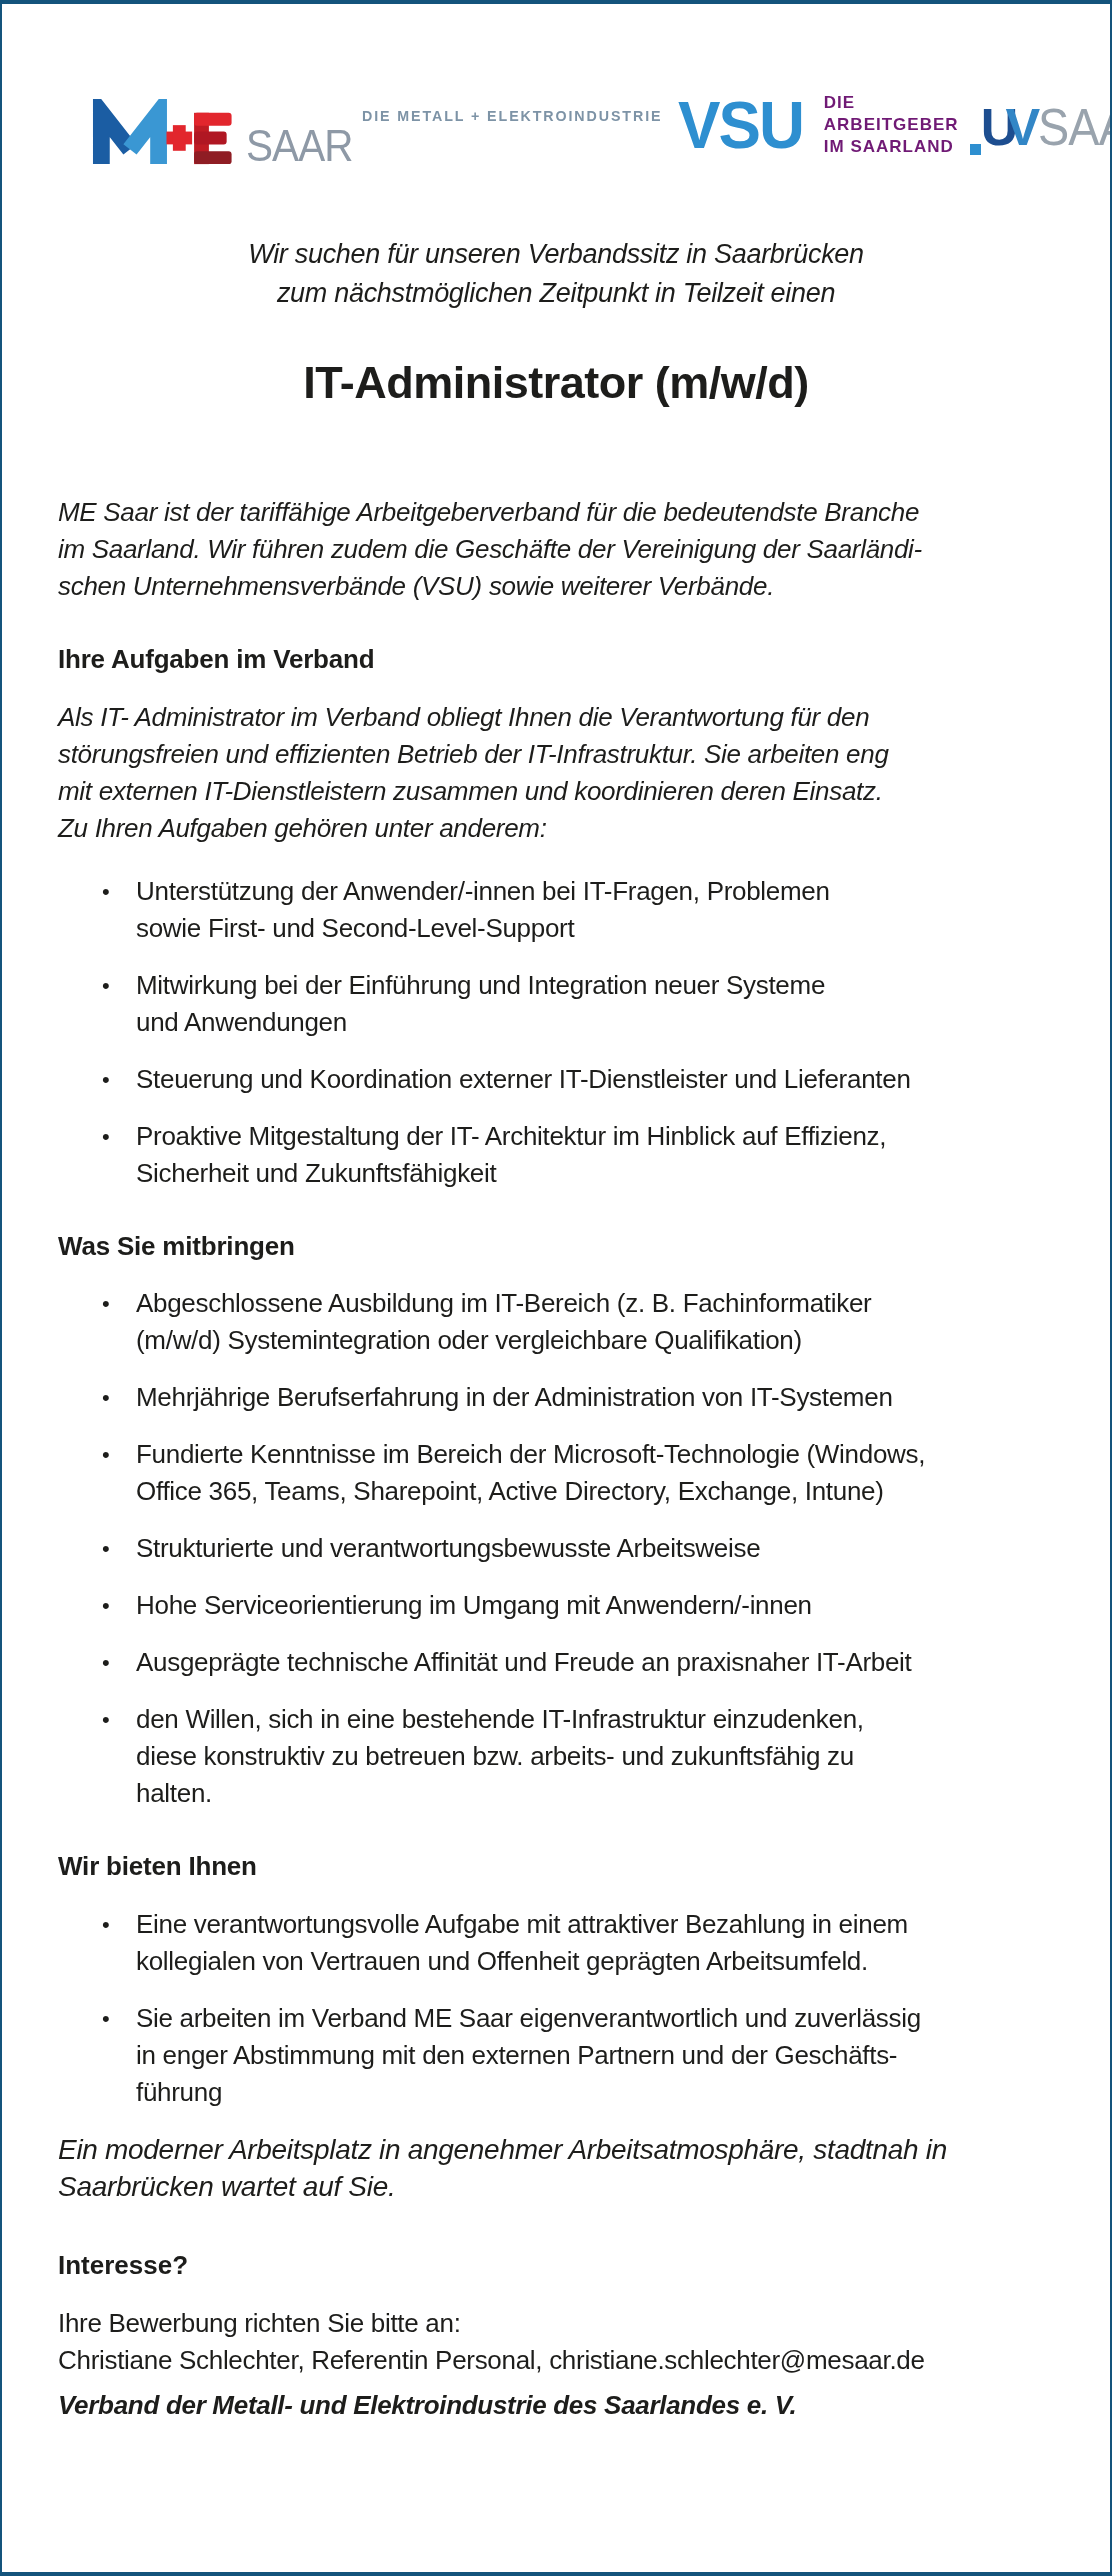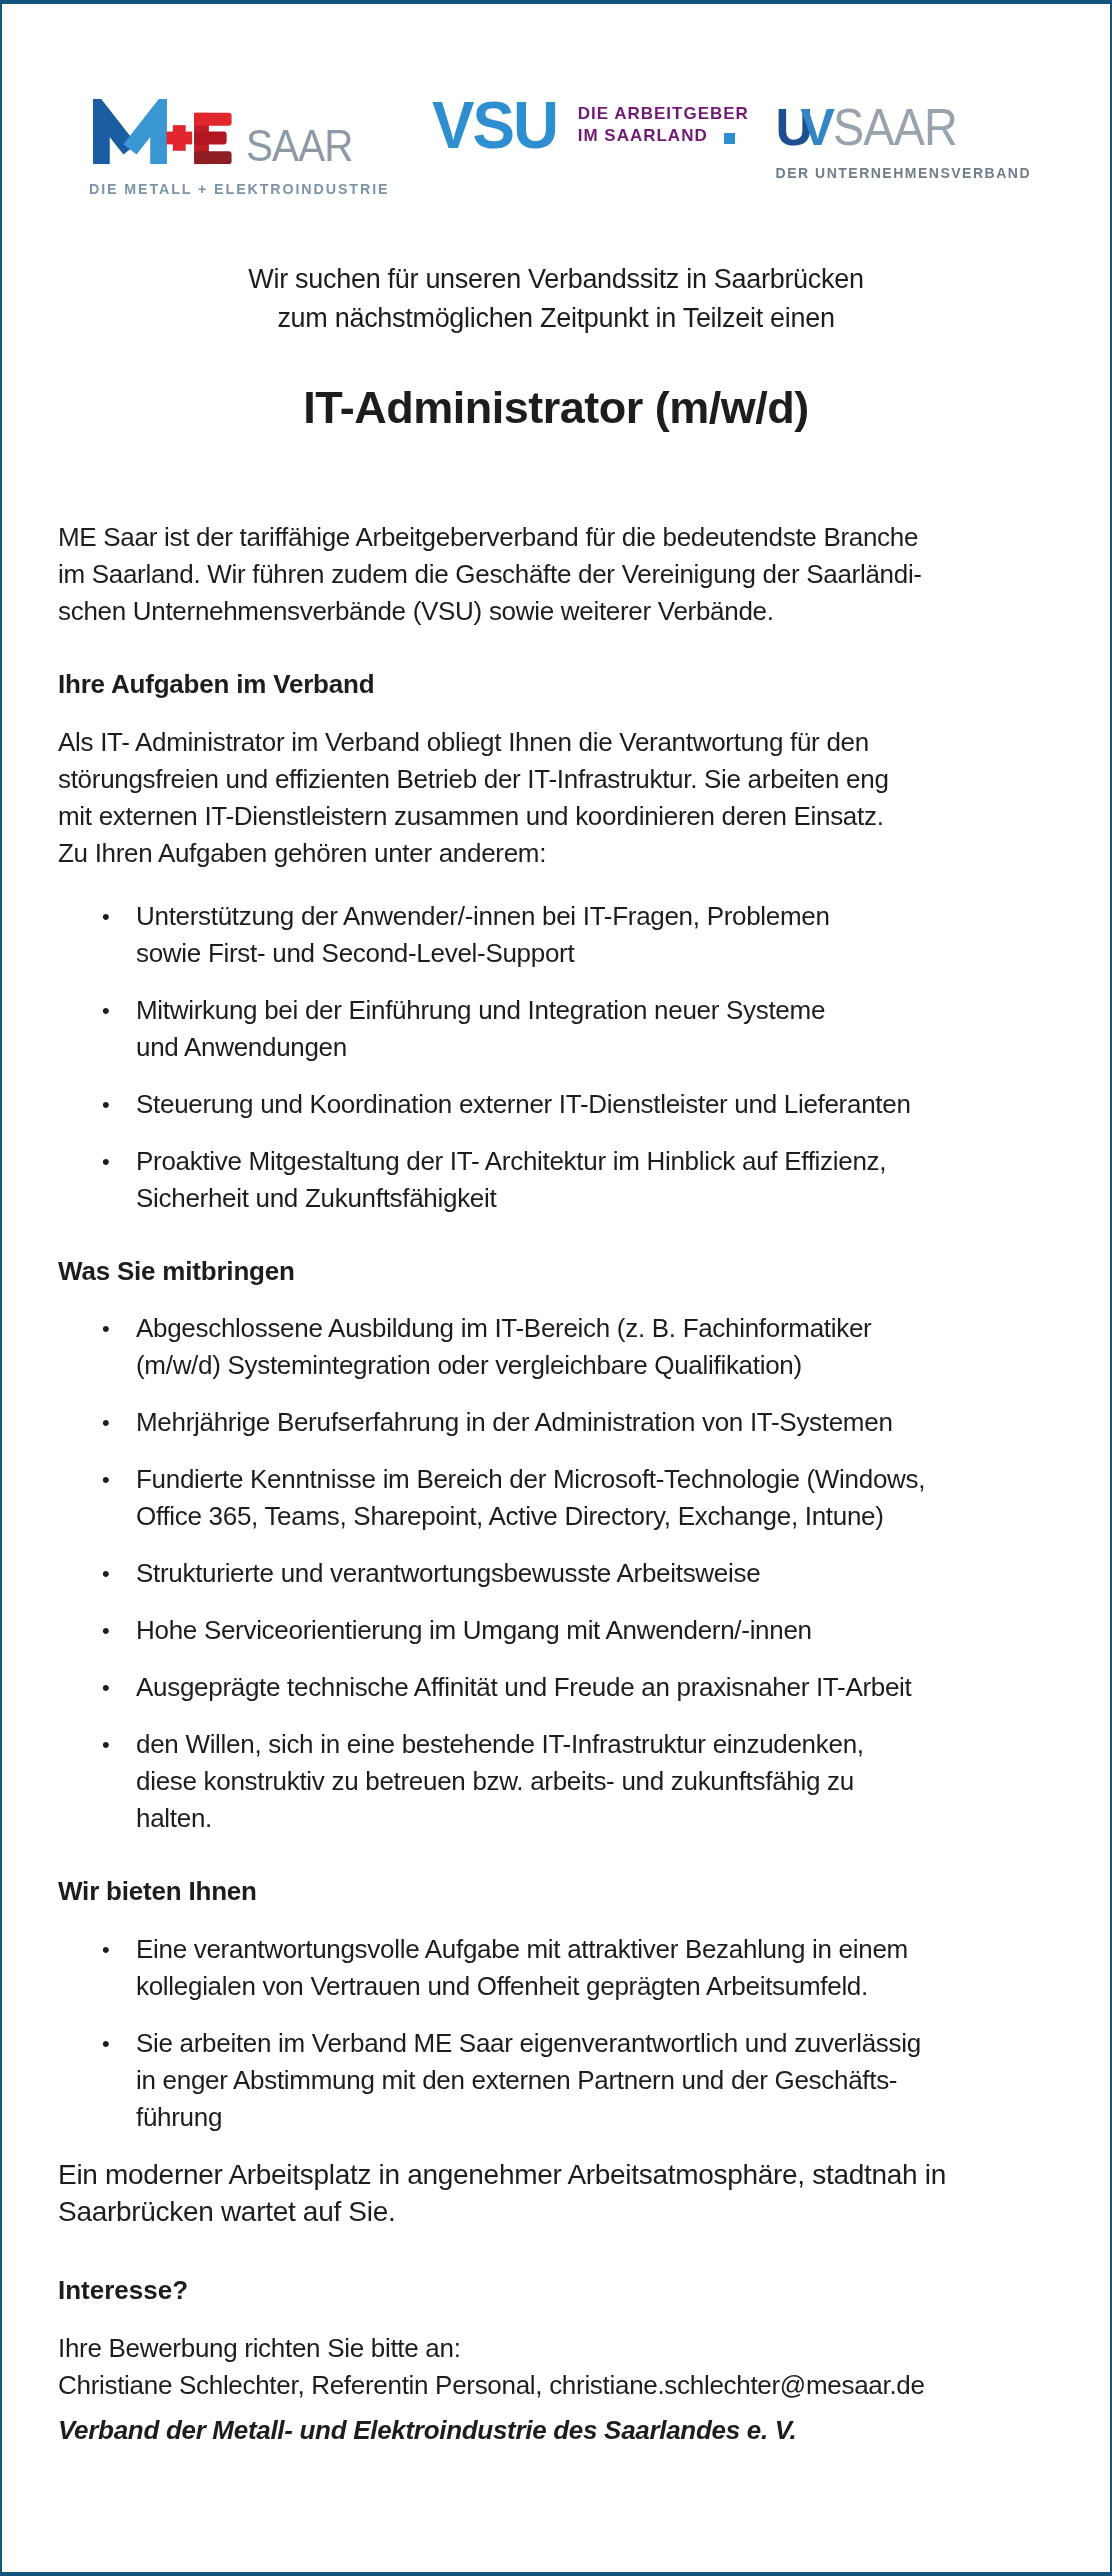--- a/index.html
+++ b/index.html
@@ -5,40 +5,40 @@
   html,body{margin:0;padding:0;background:#ffffff;}
   body{font-family:"Liberation Sans",sans-serif;color:#1d1d1b;}
   .page{
     width:1112px;height:2576px;box-sizing:border-box;
     border-top:4px solid #14547c;border-bottom:4px solid #14547c;
     border-left:2px solid #14547c;border-right:2px solid #14547c;
     background:#ffffff;overflow:hidden;
   }
   
   .logos-row{display:flex;justify-content:space-between;align-items:flex-start;margin:95px 79px 0 87px;}
-  .logo-block{display:flex;flex-direction:column;}
+  .logo-block{display:flex;}
   
   .mesaar-top{display:flex;align-items:flex-end;gap:6px;}
   .mesaar-saar{font-size:44px;line-height:52px;color:#8e99a6;letter-spacing:-1px;transform:scaleX(.92);transform-origin:left bottom;}
   .mesaar-tagline{margin-top:8px;font-size:15px;font-weight:700;color:#7d93a6;letter-spacing:2px;white-space:nowrap;transform:scaleX(.95);transform-origin:left top;}
   
   .vsu-block{display:flex;align-items:center;gap:14px;margin-top:-8px;}
   .vsu-name{font-size:67px;line-height:67px;font-weight:700;color:#2e8fd0;letter-spacing:-2px;transform:scaleX(.95);transform-origin:left center;}
   .vsu-tagline{display:flex;flex-direction:column;font-size:17px;font-weight:700;color:#701a75;letter-spacing:1px;line-height:22px;}
   .vsu-tagline-row{display:flex;align-items:center;gap:16px;white-space:nowrap;}
   .vsu-square{width:11px;height:11px;background:#2e8fd0;display:inline-block;margin-top:6px;}
   
   .uvsaar-top{display:flex;align-items:flex-end;}
   .uv-u{font-size:52px;line-height:56px;font-weight:700;color:#1d4e90;letter-spacing:-3px;}
   .uv-v{font-size:52px;line-height:56px;font-weight:700;color:#3286c6;margin-left:-10px;letter-spacing:-2px;}
   .uv-saar{font-size:52px;line-height:56px;color:#99a3ad;letter-spacing:-1px;transform:scaleX(.9);transform-origin:left bottom;}
   .uvsaar-tagline{margin-top:10px;font-size:14px;font-weight:700;color:#6f7d8a;letter-spacing:1.5px;white-space:nowrap;}
   
   .content{padding:0 56px;}
-  .ml{white-space:pre-line;}
+  .ml{white-space:pre-line;font-style:italic;}
   .intro{margin-top:63px;text-align:center;font-size:27px;line-height:39px;letter-spacing:-0.3px;}
   .job-title{margin-top:44px;text-align:center;font-size:45px;line-height:52px;font-weight:700;letter-spacing:-0.5px;}
   .about{margin-top:85px;font-size:26px;line-height:37px;letter-spacing:-0.3px;}
   .section-heading{margin-top:36px;font-size:26px;line-height:36px;font-weight:700;letter-spacing:-0.2px;}
   .section-intro{margin-top:18px;font-size:26px;line-height:37px;letter-spacing:-0.3px;}
   ul.bullets{list-style:none;margin:18px 0 0 0;padding:0;}
   ul.bullets li{position:relative;padding-left:78px;margin-bottom:20px;font-size:26px;line-height:37px;letter-spacing:-0.3px;white-space:pre-line;}
   ul.bullets li::before{content:"•";position:absolute;left:44px;top:0;font-size:22px;line-height:37px;color:#1d1d1b;}
   .section-outro{margin-top:16px;font-size:28px;line-height:37px;letter-spacing:-0.3px;}
   .contact-heading{margin-top:42px;font-size:26px;line-height:36px;font-weight:700;}

